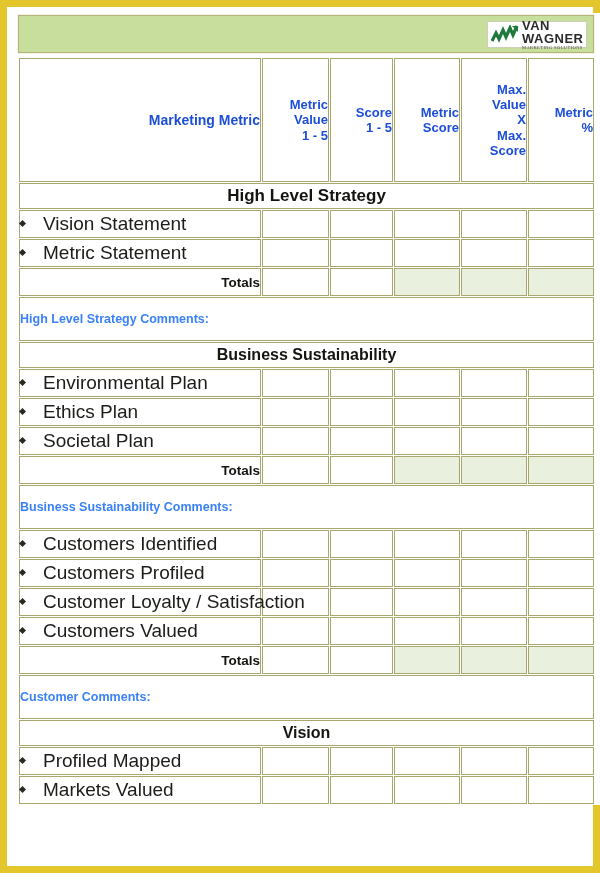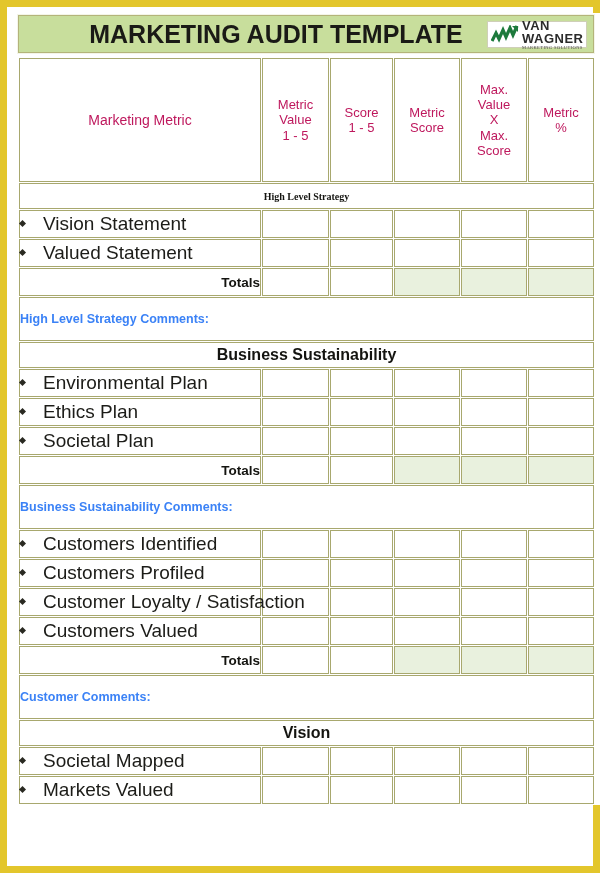--- a/index.html
+++ b/index.html
@@ -104,40 +104,40 @@
     border: 1px solid #a8a86e;
     background: #ffffff;
     box-sizing: border-box;
     padding: 0;
     vertical-align: middle;
   }
 
   
   td.colhead {
     background: #dce9c4;
-    text-align: center;
+    text-align: right;
     font-size: 13px;
-    font-weight: normal;
-    color: #be185d;
+    font-weight: bold;
+    color: #1d4ed8;
     height: 124px;
     line-height: 1.18;
     padding: 2px;
   }
   td.colhead.metricname { font-size: 14px; }
 
   
   td.section {
     background: #dde9c5;
     text-align: center;
     font-weight: bold;
     color: #141410;
     height: 26px;
     padding: 2px 0;
   }
-  td.section.small { font-size: 10px; font-family: Liberation Serif, serif; }
+  td.section.small { font-size: 17px; }
   td.section.big { font-size: 16px; }
 
   
   td.metric {
     height: 28px;
     padding: 0 0 0 12px;
     font-size: 19px;
     color: #1c1c18;
     white-space: nowrap;
   }
@@ -175,21 +175,20 @@
     border: 1px solid #a8a86e;
   }
 </style>
 </head>
 <body>
 
 <div class="page-frame">
   <div class="sheet">
 
     <div class="title-bar">
-      <div class="title-text">MARKETING AUDIT TEMPLATE</div>
       <div class="logo-box">
         <svg class="logo-mark" viewBox="0 0 28 20">
           <path d="M1 16 L5 8 L8 14 L12 5 L15 12 L19 3 L22 10 L26 1" fill="none" stroke="#1d7a3c" stroke-width="3.2" stroke-linejoin="miter"></path>
           <path d="M21 1 L27 1 L27 7 Z" fill="#1d7a3c"></path>
         </svg>
         <div class="logo-words">
           <span class="logo-name">VAN WAGNER</span>
           <span class="logo-sub">MARKETING SOLUTIONS</span>
         </div>
       </div>
@@ -239,21 +238,21 @@
           </tr>
           <tr>
             <td class="metric"><span class="bullet"></span><span>Vision Statement</span></td>
             <td class="blank"></td>
             <td class="blank"></td>
             <td class="blank"></td>
             <td class="blank"></td>
             <td class="blank"></td>
           </tr>
           <tr>
-            <td class="metric"><span class="bullet"></span><span>Valued Statement</span></td>
+            <td class="metric"><span class="bullet"></span><span>Metric Statement</span></td>
             <td class="blank"></td>
             <td class="blank"></td>
             <td class="blank"></td>
             <td class="blank"></td>
             <td class="blank"></td>
           </tr>
           <tr>
             <td class="totals-label">Totals</td>
             <td class="blank"></td>
             <td class="blank"></td>
@@ -342,21 +341,21 @@
             <td class="blank filled"></td>
             <td class="blank filled"></td>
           </tr>
           <tr>
             <td colspan="6" class="comments">Customer Comments:</td>
           </tr>
           <tr>
             <td colspan="6" class="section big">Vision</td>
           </tr>
           <tr>
-            <td class="metric"><span class="bullet"></span><span>Societal Mapped</span></td>
+            <td class="metric"><span class="bullet"></span><span>Profiled Mapped</span></td>
             <td class="blank"></td>
             <td class="blank"></td>
             <td class="blank"></td>
             <td class="blank"></td>
             <td class="blank"></td>
           </tr>
           <tr>
             <td class="metric"><span class="bullet"></span><span>Markets Valued</span></td>
             <td class="blank"></td>
             <td class="blank"></td>

